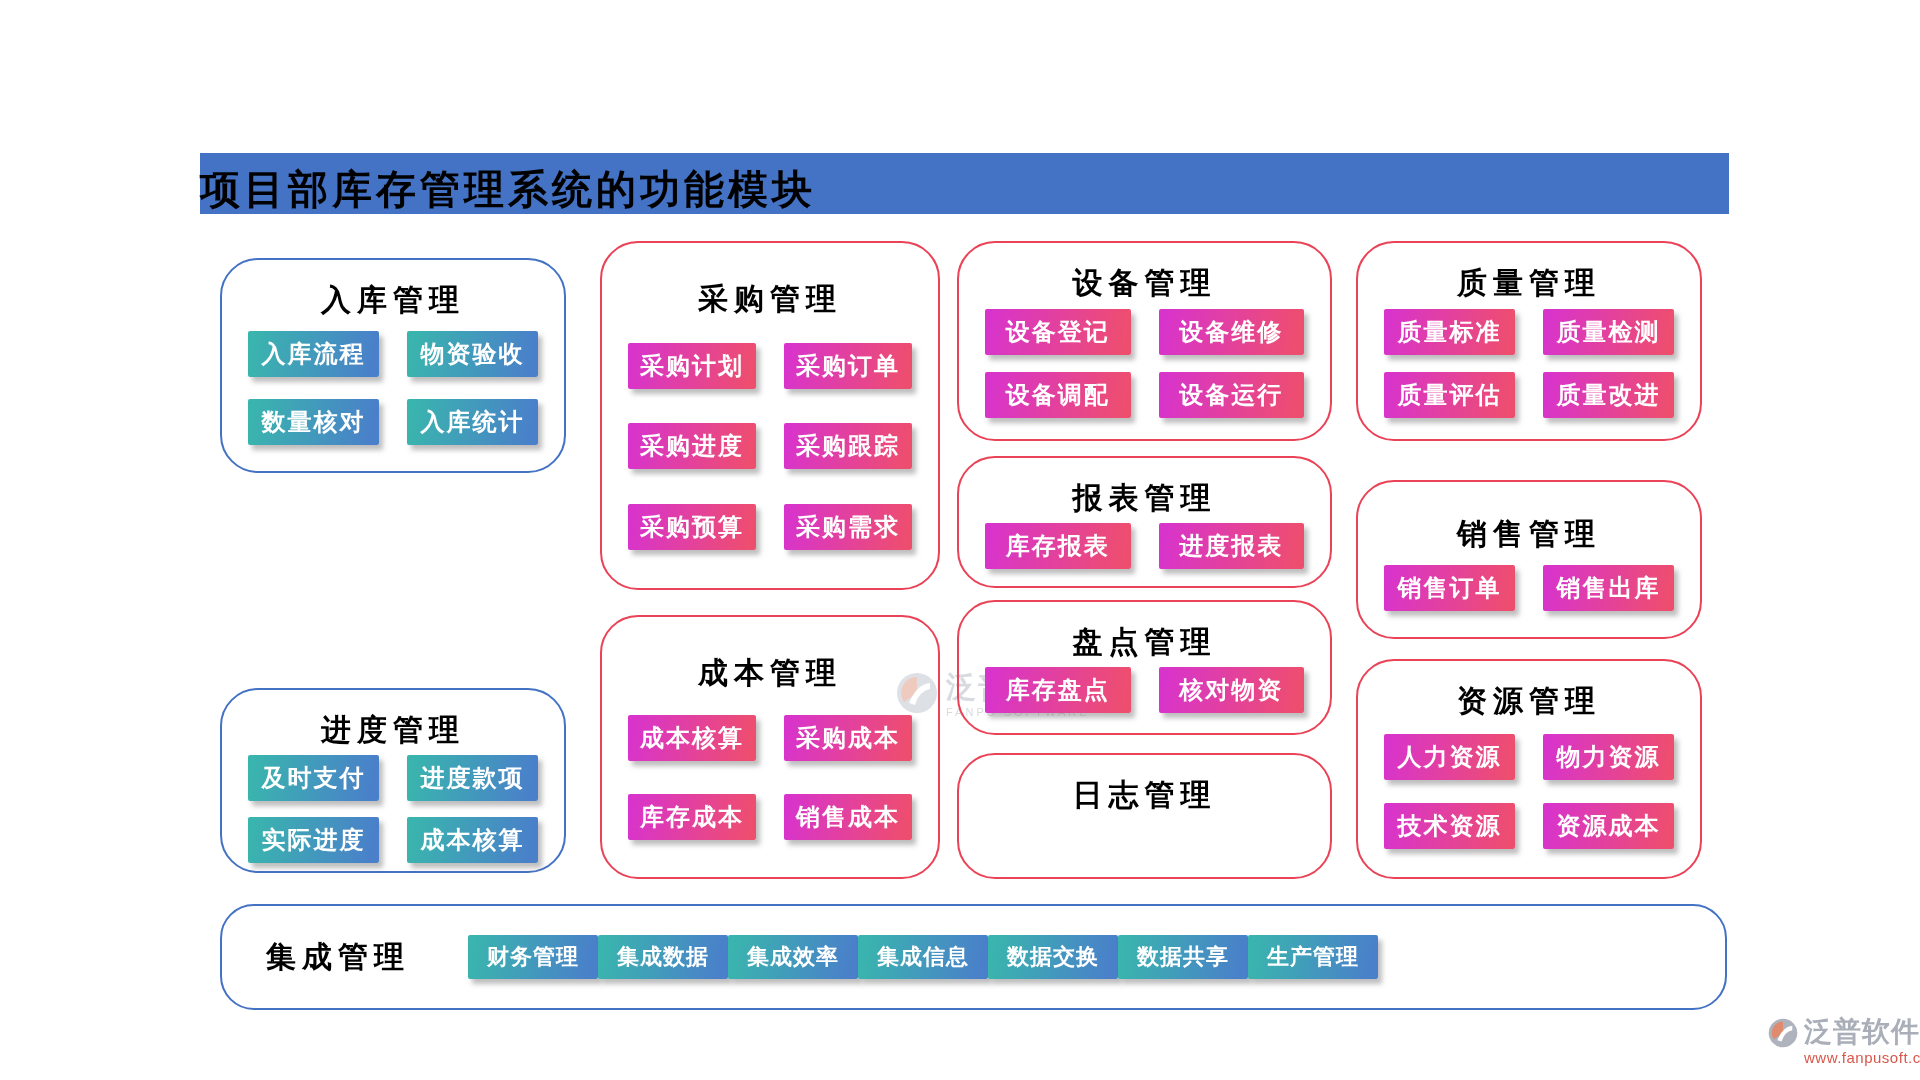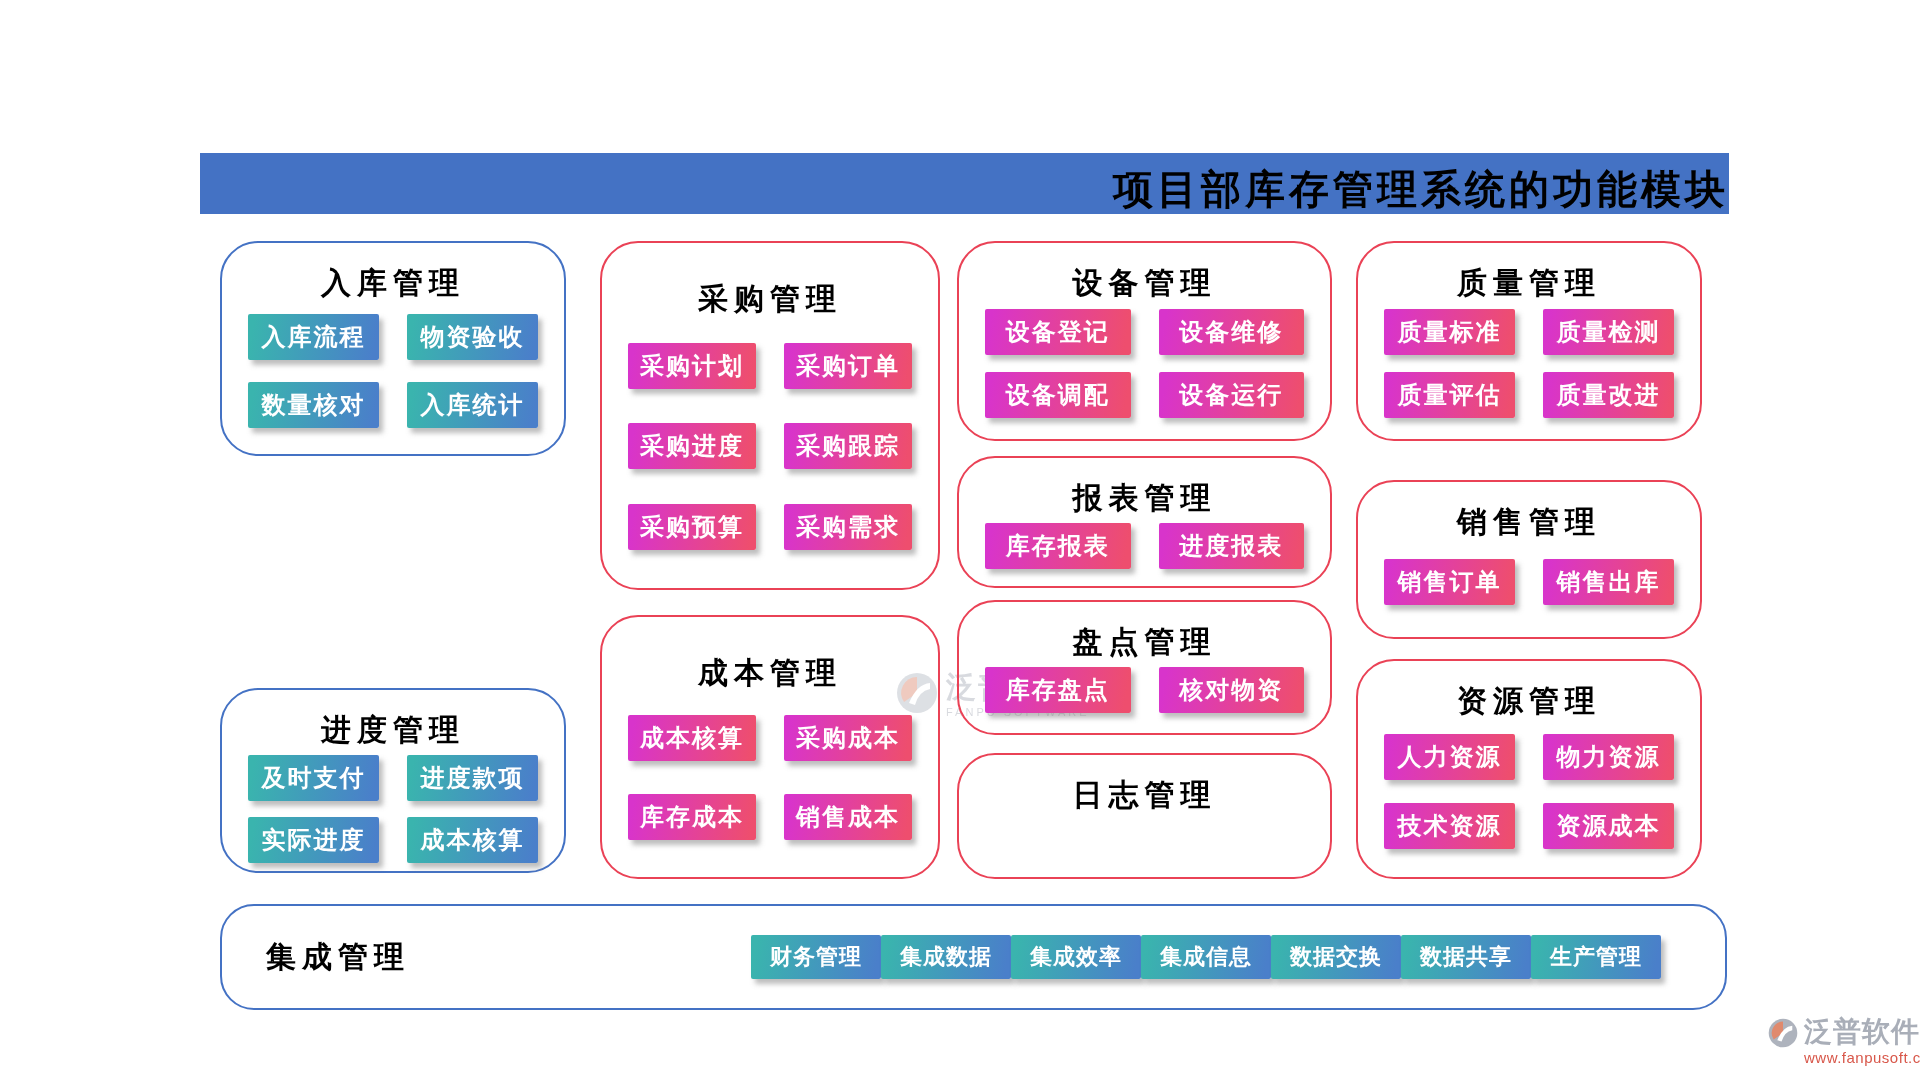--- a/index.html
+++ b/index.html
@@ -1,21 +1,21 @@
 <!DOCTYPE html>
 <html><head>
 <meta charset="utf-8">
 <style>
   html,body{margin:0;padding:0;background:#fff;}
   body{font-family:"Liberation Serif","DejaVu Serif",serif;}
   #frame{position:relative;width:1920px;height:1080px;background:#fff;overflow:hidden;}
 
   
   .banner{position:absolute;left:200px;top:153px;width:1529px;height:61px;
-    background:#4472c4;display:flex;align-items:center;justify-content:flex-end;z-index:2;}
+    background:#4472c4;display:flex;align-items:center;justify-content:flex-start;z-index:2;}
   .banner h1{margin:0;font-size:40px;font-weight:bold;color:#000;letter-spacing:4px;line-height:1;transform:translateY(6px);}
 
   
   .card{position:absolute;border-radius:38px;border:2px solid;box-sizing:border-box;
     display:flex;flex-direction:column;padding:12px 26px 20px;z-index:2;background:transparent;}
   .card.blue{border-color:#4472c4;}
   .card.red{border-color:#ea4256;}
   .card-title{text-align:center;font-size:30px;font-weight:bold;color:#000;
     margin:8px 0 4px;letter-spacing:6px;}
   .grid{flex:1;display:grid;grid-template-columns:repeat(2,1fr);
@@ -24,21 +24,21 @@
     font-family:Liberation Mono, monospace;letter-spacing:2px;cursor:pointer;
     box-shadow:4px 5px 5px rgba(125,125,125,.5);}
   .mod.teal{background:linear-gradient(100deg,#3ab4ae 5%,#4a7fca 95%);}
   .mod.pink{background:linear-gradient(100deg,#d834cb 5%,#ee4e6e 95%);}
 
   
   .integration{position:absolute;left:220px;top:904px;width:1507px;height:106px;
     border:2px solid #4472c4;border-radius:34px;box-sizing:border-box;
     display:flex;align-items:center;padding:0 64px 0 44px;z-index:2;}
   .integration .card-title{margin:0;flex:0 0 auto;}
-  .integration .int-btns{flex:1;display:flex;justify-content:flex-end;margin-left:77px;}
+  .integration .int-btns{flex:1;display:flex;justify-content:flex-start;margin-left:58px;}
   .integration .mod{width:130px;height:44px;font-size:22px;letter-spacing:1px;}
 
   
   .wm-center{position:absolute;left:896px;top:672px;display:flex;align-items:flex-start;
     gap:8px;opacity:.55;z-index:1;color:#b9bdc6;}
   .wm-center .wm-brand{font-size:30px;font-weight:bold;letter-spacing:2px;line-height:1;}
   .wm-center .wm-sub{display:block;font-size:11px;letter-spacing:3px;
     font-family:"Liberation Sans",sans-serif;margin-top:4px;}
   .wm-corner{position:absolute;left:1768px;top:1018px;display:flex;align-items:flex-start;
     gap:6px;z-index:3;}
@@ -48,21 +48,21 @@
 </style>
 </head>
 <body>
 
 <div id="frame">
 
   <header class="banner">
     <h1>项目部库存管理系统的功能模块</h1>
   </header>
 
-  <section class="card blue" style="left:220px;top:241px;width:346px;height:215px">
+  <section class="card blue" style="left:220px;top:258px;width:346px;height:215px">
     <h2 class="card-title">入库管理</h2>
     <div class="grid">
       <button class="mod teal">入库流程</button>
       <button class="mod teal">物资验收</button>
       <button class="mod teal">数量核对</button>
       <button class="mod teal">入库统计</button>
     </div>
   </section>
 
 
@@ -132,21 +132,21 @@
     <h2 class="card-title">质量管理</h2>
     <div class="grid">
       <button class="mod pink">质量标准</button>
       <button class="mod pink">质量检测</button>
       <button class="mod pink">质量评估</button>
       <button class="mod pink">质量改进</button>
     </div>
   </section>
 
   <section class="card red" style="left:1356px;top:480px;width:346px;height:159px">
-    <h2 class="card-title" style="margin-top:8px">销售管理</h2>
+    <h2 class="card-title" style="margin-top:20px">销售管理</h2>
     <div class="grid">
       <button class="mod pink">销售订单</button>
       <button class="mod pink">销售出库</button>
     </div>
   </section>
 
   <section class="card red" style="left:1356px;top:659px;width:346px;height:220px">
     <h2 class="card-title">资源管理</h2>
     <div class="grid">
       <button class="mod pink">人力资源</button>

